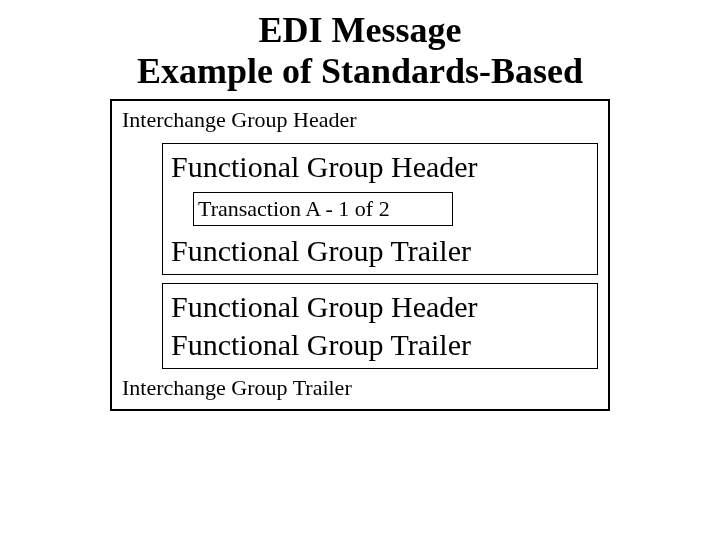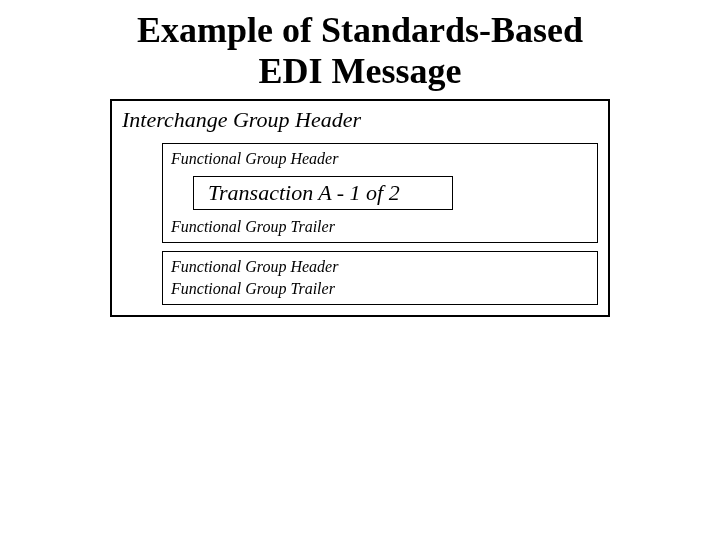--- a/index.html
+++ b/index.html
@@ -16,60 +16,60 @@
     font-size: 36px;
     font-weight: bold;
     line-height: 1.15;
     margin-bottom: 6px;
   }
   .interchange {
     width: 500px;
     margin: 0 auto;
     border: 2.5px solid #000;
     padding: 4px 10px 6px 10px;
-    font-style: italic;
   }
   .interchange-header,
   .interchange-trailer {
     font-size: 22px;
     padding: 2px 0;
   }
   .fgroup {
     border: 1.5px solid #000;
     margin: 8px 0 4px 40px;
     padding: 4px 8px 4px 8px;
   }
   .fgroup-header,
   .fgroup-trailer {
-    font-size: 16px;
+    font-size: 30px;
     padding: 2px 0;
   }
   .txn {
     border: 1px solid #000;
     margin: 6px 0 6px 22px;
-    padding: 3px 14px;
+    padding: 3px 4px;
     font-size: 22px;
     width: 260px;
   }
 </style>
 </head>
 <body>
 
 <div class="title">
+  <div>EDI Message</div>
   <div>Example of Standards-Based</div>
-  <div>EDI Message</div>
 </div>
 
 <div class="interchange">
   <div class="interchange-header">Interchange Group Header</div>
 
   <div class="fgroup">
     <div class="fgroup-header">Functional Group Header</div>
     <div class="txn">Transaction A - 1 of 2</div>
     <div class="fgroup-trailer">Functional Group Trailer</div>
   </div>
 
   <div class="fgroup">
     <div class="fgroup-header">Functional Group Header</div>
     <div class="fgroup-trailer">Functional Group Trailer</div>
   </div>
 
+  <div class="interchange-trailer">Interchange Group Trailer</div>
 </div>
 
 </body></html>

